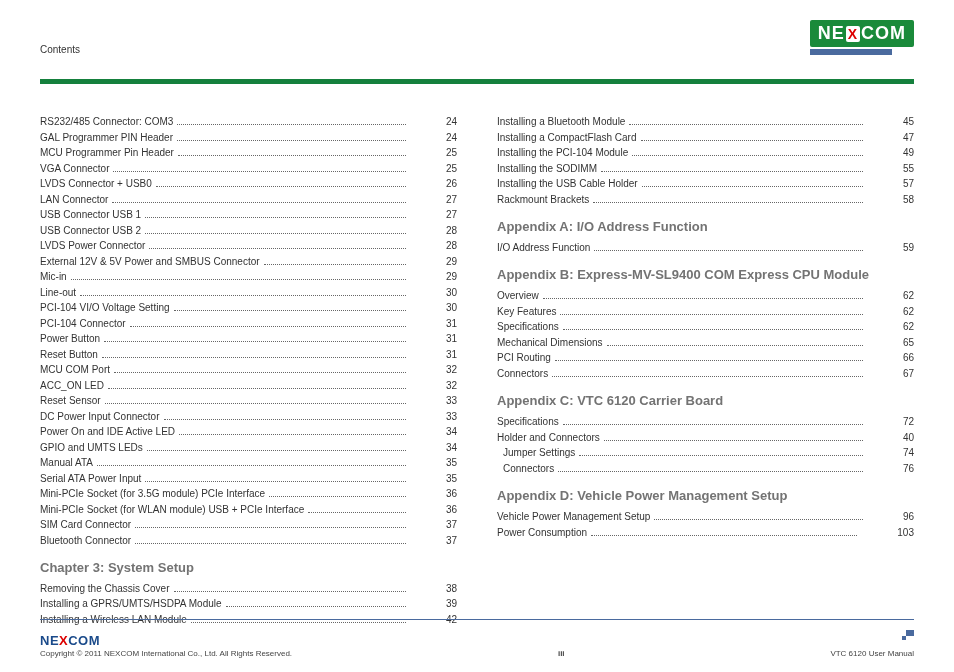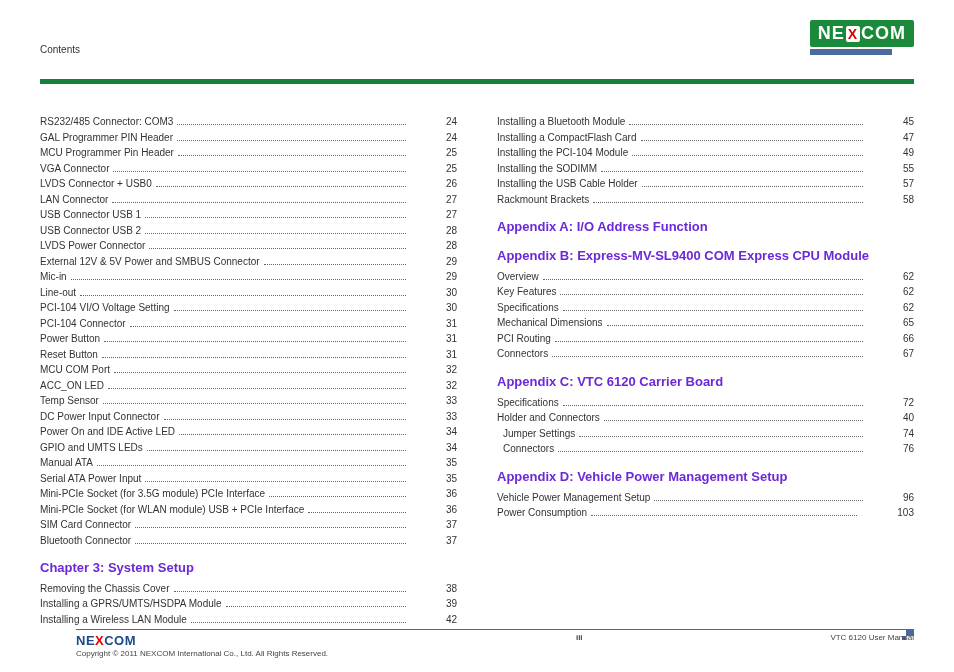--- a/index.html
+++ b/index.html
@@ -78,37 +78,36 @@
   }
   .toc-page {
     flex: 0 0 auto;
     padding-left: 2px;
     margin-left: 36px;
   }
   .section-heading {
     font-size: 13px;
     font-weight: bold;
     margin: 12px 0 4px 0;
-    color: #6d28d9;
+    color: #737373;
     line-height: 1.3;
   }
   .indent { padding-left: 6px; }
   .footer {
     position: absolute;
     left: 40px;
     right: 40px;
     bottom: 14px;
     border-top: 1px solid #4a6a9e;
-    padding-top: 3px;
+    padding-top: 13px;
     display: flex;
     justify-content: space-between;
-    align-items: flex-start;
+    align-items: flex-end;
     font-size: 8px;
     color: #444;
-    margin-left: 36px;
   }
   .footer-logo {
     font-weight: bold;
     font-size: 13px;
     color: #1a4a8a;
     letter-spacing: 0.5px;
   }
   .footer-logo .fx { color: #d00; }
   .footer-left { display:flex; flex-direction:column; gap:1px;}
   .footer-corner {
@@ -225,21 +224,21 @@
         <span class="toc-title">MCU COM Port</span>
         <span class="dots"></span>
         <span class="toc-page">32</span>
       </div>
       <div class="toc-line">
         <span class="toc-title">ACC_ON LED</span>
         <span class="dots"></span>
         <span class="toc-page">32</span>
       </div>
       <div class="toc-line">
-        <span class="toc-title">Temp Sensor</span>
+        <span class="toc-title">Reset Sensor</span>
         <span class="dots"></span>
         <span class="toc-page">33</span>
       </div>
       <div class="toc-line">
         <span class="toc-title">DC Power Input Connector</span>
         <span class="dots"></span>
         <span class="toc-page">33</span>
       </div>
       <div class="toc-line">
         <span class="toc-title">Power On and IDE Active LED</span>
@@ -323,20 +322,25 @@
         <span class="toc-title">Installing the USB Cable Holder</span>
         <span class="dots"></span>
         <span class="toc-page">57</span>
       </div>
       <div class="toc-line">
         <span class="toc-title">Rackmount Brackets</span>
         <span class="dots"></span>
         <span class="toc-page">58</span>
       </div>
       <div class="section-heading">Appendix A: I/O Address Function</div>
+      <div class="toc-line">
+        <span class="toc-title">I/O Address Function</span>
+        <span class="dots"></span>
+        <span class="toc-page">59</span>
+      </div>
       <div class="section-heading">Appendix B: Express-MV-SL9400 COM Express CPU Module</div>
       <div class="toc-line">
         <span class="toc-title">Overview</span>
         <span class="dots"></span>
         <span class="toc-page">62</span>
       </div>
       <div class="toc-line">
         <span class="toc-title">Key Features</span>
         <span class="dots"></span>
         <span class="toc-page">62</span>

